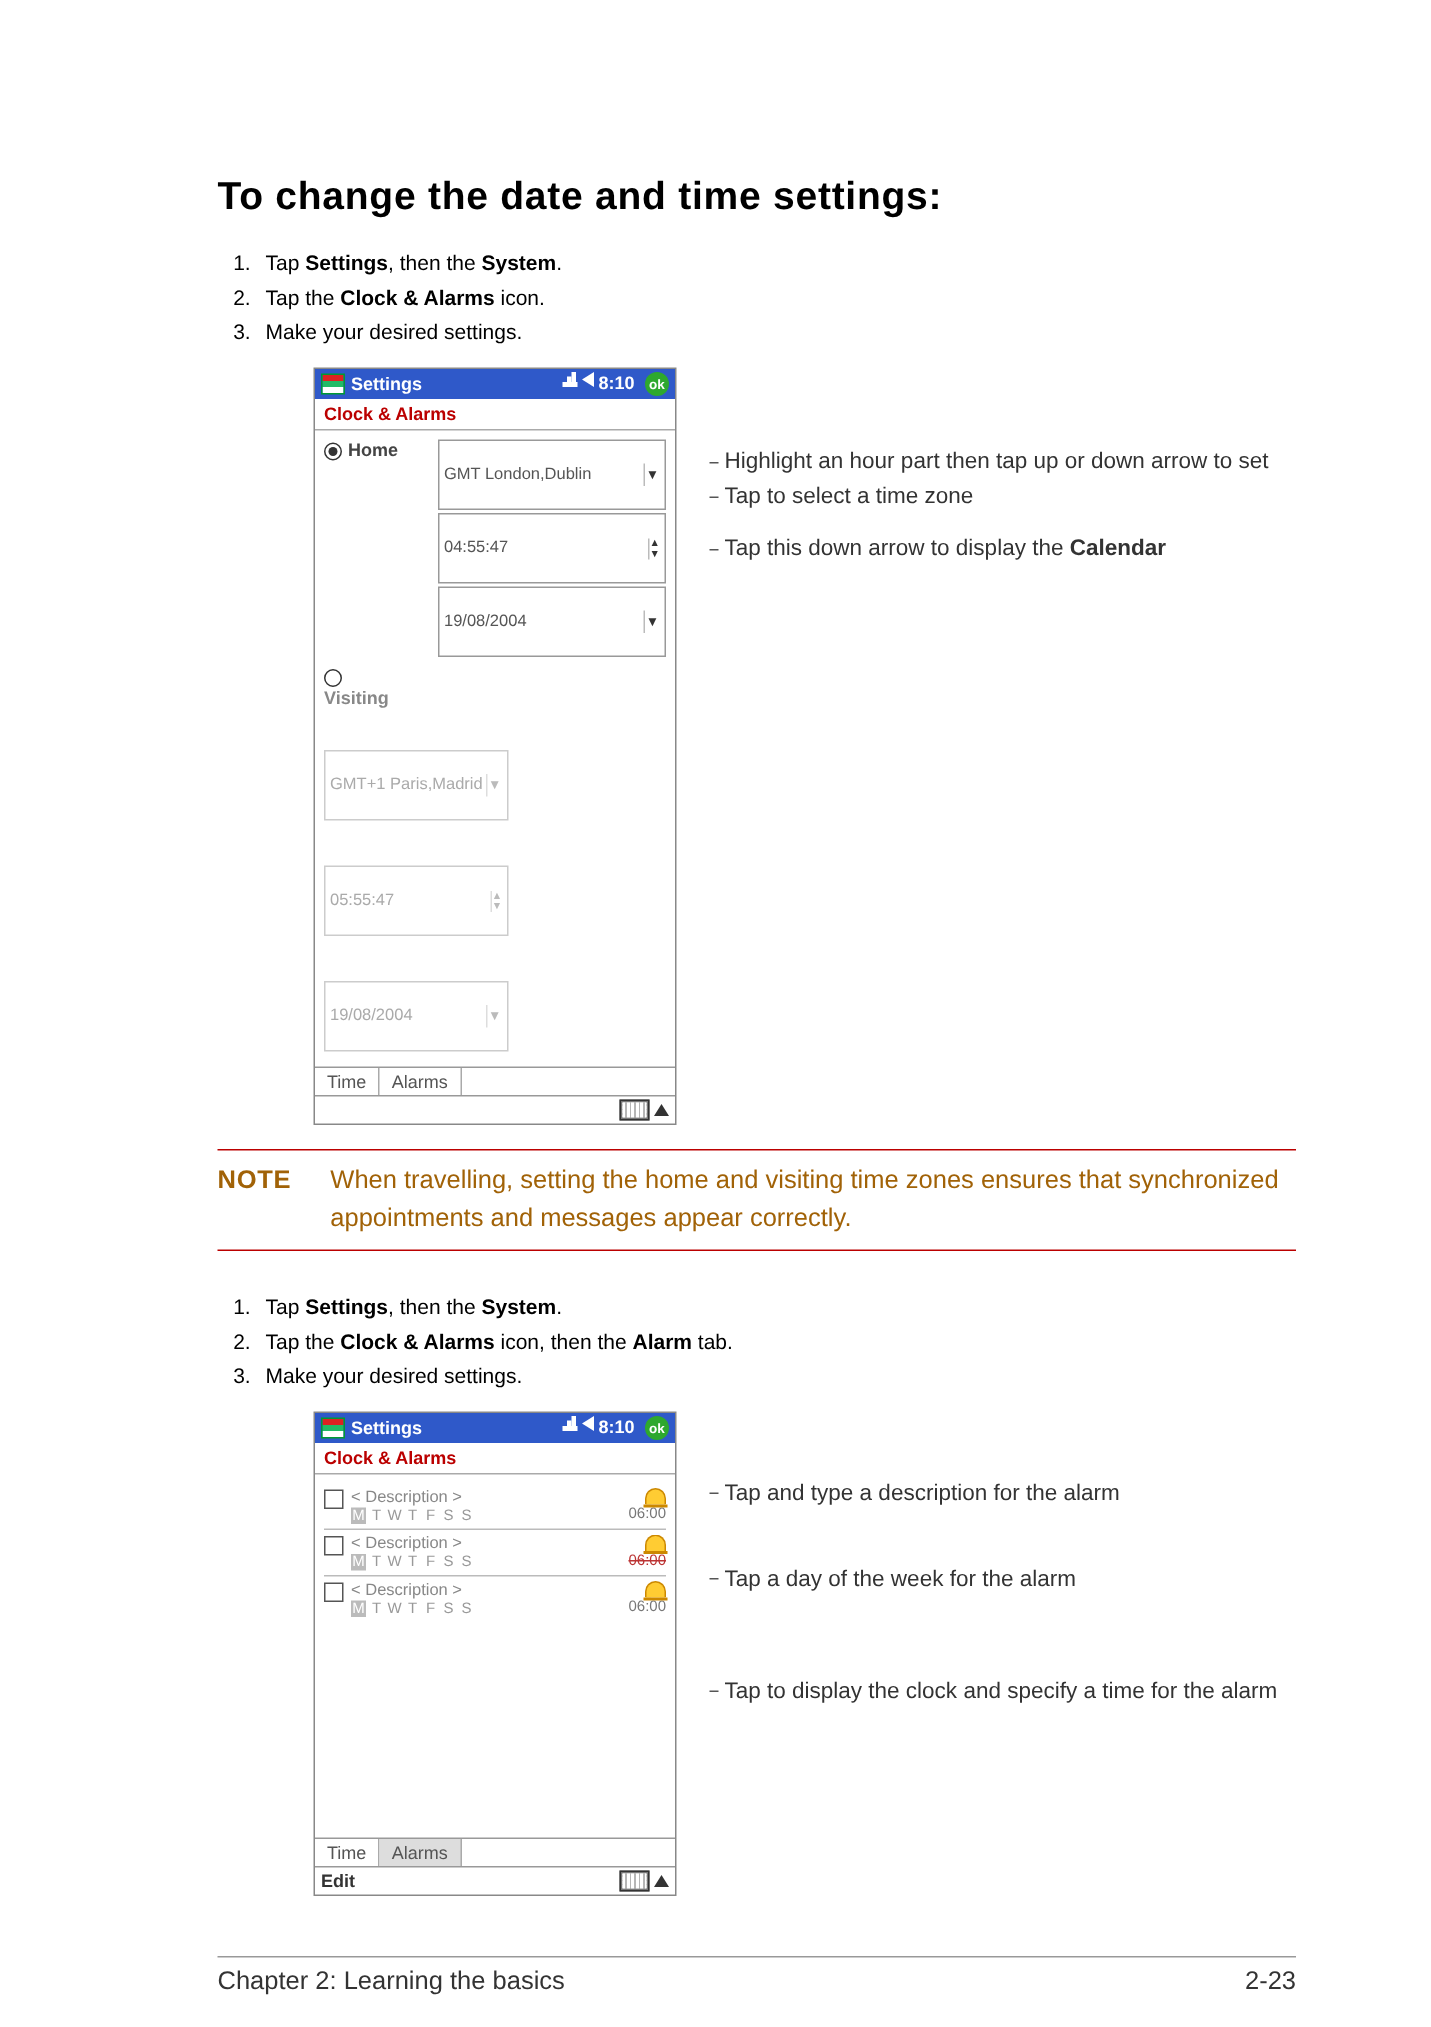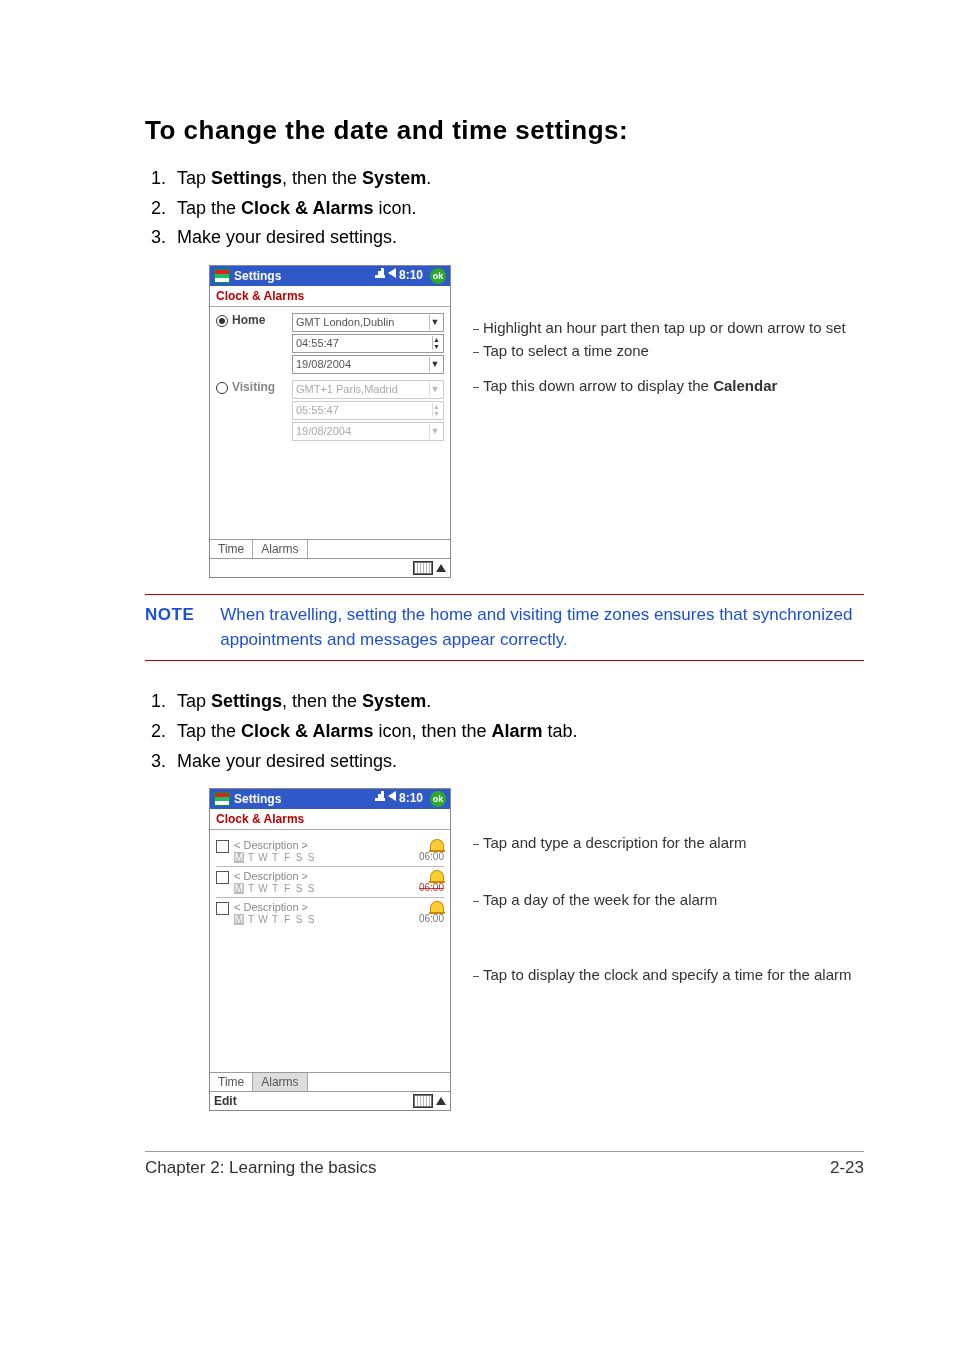--- a/index.html
+++ b/index.html
@@ -15,21 +15,21 @@
   }
   .section-heading {
     font-size: 26px;
     font-weight: bold;
     letter-spacing: 0.5px;
     margin: 0 0 18px 0;
   }
   .steps {
     margin: 0 0 12px 0;
     padding: 0 0 0 26px;
-    font-size: 18px;
+    font-size: 14px;
     line-height: 1.65;
   }
   .steps li {
     padding-left: 6px;
   }
   .bold { font-weight: bold; }
 
   
   .fig-row {
     display: flex;
@@ -114,28 +114,28 @@
   .zone-label.dim { color:#888; }
   .zone-fields {
     flex: 1;
     display: flex;
     flex-direction: column;
     gap: 2px;
   }
   .field {
     border: 1px solid #999;
     background: #fff;
-    padding: 1px 3px;
+    padding: 15px 3px;
     font-size: 11px;
     display: flex;
-    align-items: flex-start;
+    align-items: center;
     height: 15px;
     line-height: 15px;
   }
-  .field.dim { color:#aaa; border-color:#ccc; }
+  .field.dim { color:#aaa; border-color:#ccc;margin-top:28px; }
   .field .grow { flex:1; white-space:nowrap; overflow:hidden; }
   .dd-arrow {
     width: 10px; text-align:center; border-left:1px solid #bbb; margin-left:2px;
     font-size: 9px; color:#333;
   }
   .dd-arrow.dim { color:#bbb; border-color:#ddd; }
   .ud {
     display:flex; flex-direction:column; border-left:1px solid #bbb; margin-left:2px;
     font-size:7px; line-height:7px; color:#333;
   }
@@ -211,21 +211,21 @@
 
   
   .note-block {
     border-top: 1px solid #b00;
     border-bottom: 1px solid #b00;
     margin: 8px 0 26px 0;
     padding: 8px 0;
     display:flex;
     font-size: 17px;
     line-height: 1.45;
-    color:#1d4ed8;
+    color:#a16207;
   }
   .note-label {
     width: 115px;
     font-weight: bold;
     letter-spacing: 0.5px;
   }
 
   
   .page-footer {
     display:flex;
@@ -288,21 +288,21 @@
                   <span>▲</span>
                   <span>▼</span>
                 </span>
             </div>
             <div class="field">
               <span class="grow">19/08/2004</span>
               <span class="dd-arrow">▼</span>
             </div>
           </div>
         </div>
-        <div class="zone-row" style="margin-top:6px;">
+        <div class="zone-row" style="margin-top:6px;flex-direction:column;">
           <span class="radio"></span>
           <span class="zone-label dim">Visiting</span>
           <div class="zone-fields">
             <div class="field dim">
               <span class="grow">GMT+1 Paris,Madrid</span>
               <span class="dd-arrow dim">▼</span>
             </div>
             <div class="field dim">
               <span class="grow">05:55:47</span>
               <span class="ud dim">

